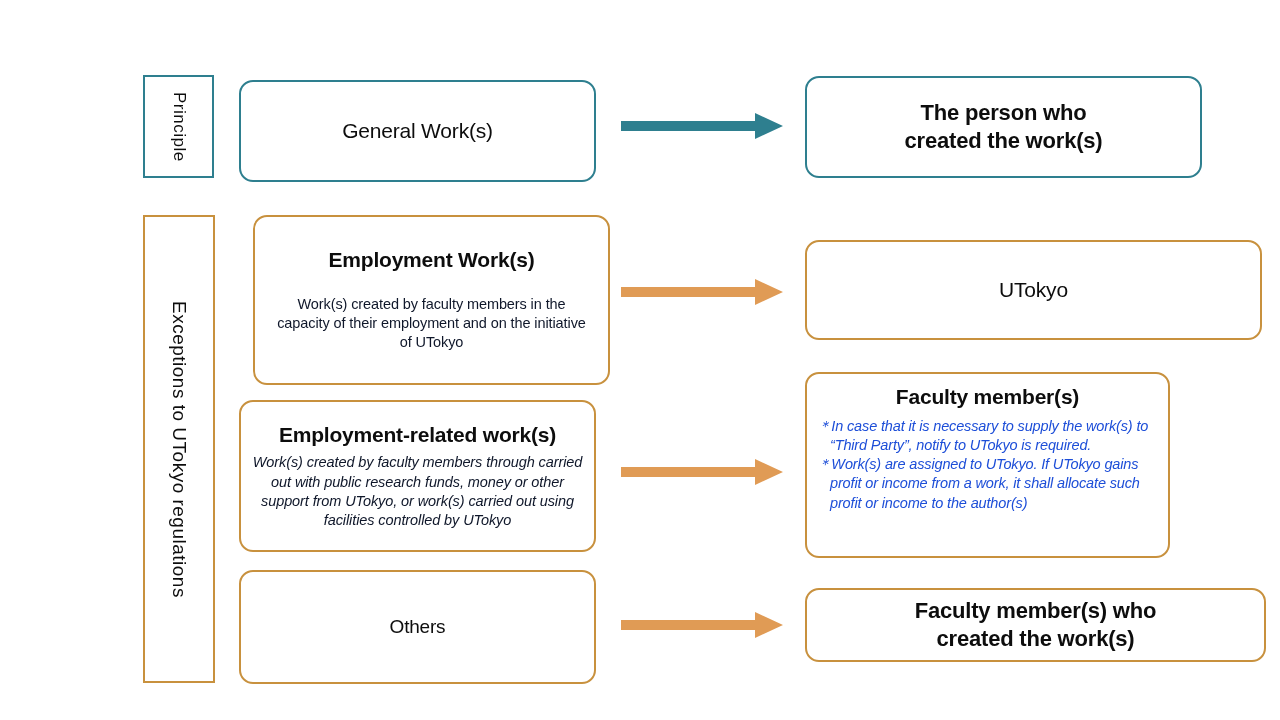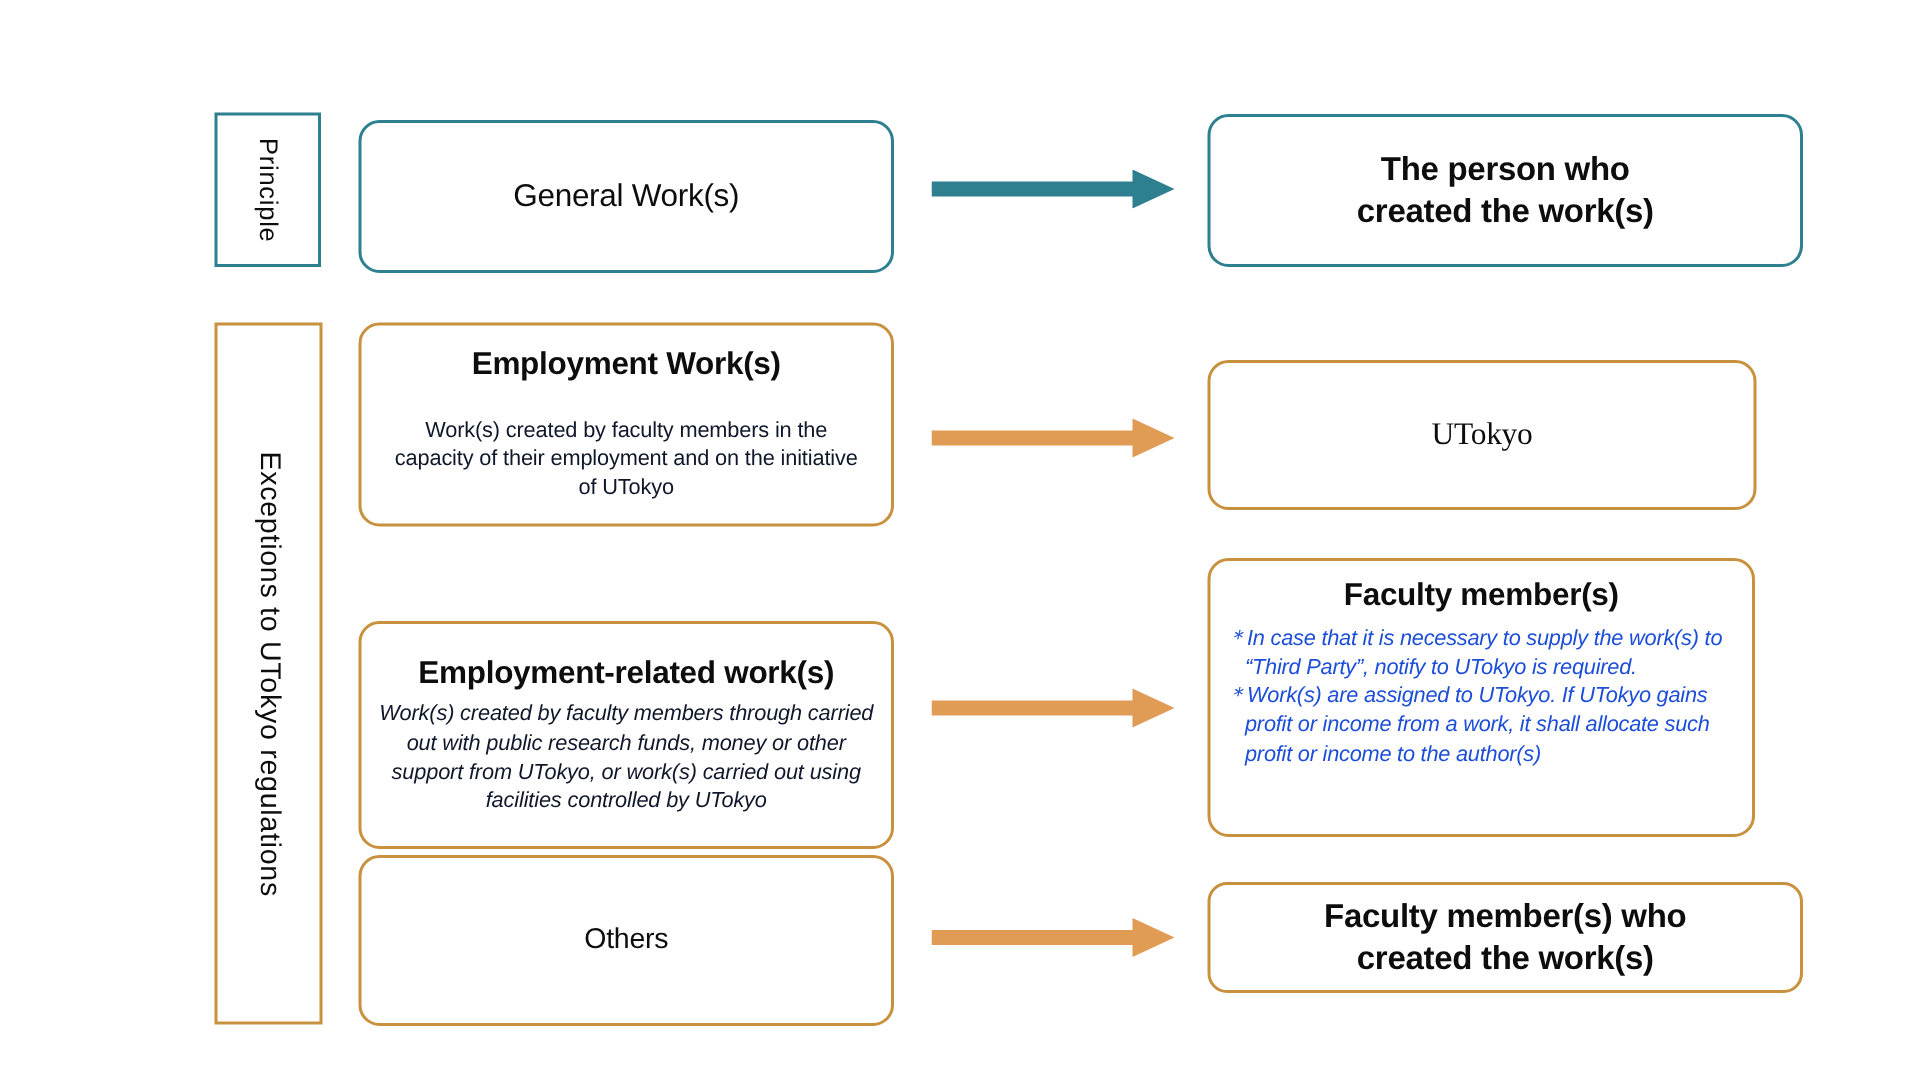--- a/index.html
+++ b/index.html
@@ -123,36 +123,36 @@
     <svg viewBox="0 0 162 26" preserveAspectRatio="none">
       <polygon points="0,8 134,8 134,0 162,13 134,26 134,18 0,18" fill="#2E7F8F"></polygon>
     </svg>
   </div>
 
   <div class="rbox teal" style="left:805px; top:76px; width:397px; height:102px;">
     <div class="box-title big" style="white-space:pre-line;">The person who
 created the work(s)</div>
   </div>
 
-  <div class="rbox orange" style="left:239px; top:215px; width:357px; height:136px;gap:16px;">
+  <div class="rbox orange" style="left:253px; top:215px; width:357px; height:170px;gap:16px;">
     <div class="box-title">Employment Work(s)</div>
     <div class="box-desc" style="max-width:320px;">Work(s) created by faculty members in the capacity of their employment and on the initiative of UTokyo</div>
   </div>
 
   <div class="arrow" style="left:621px; top:279px; width:162px;">
     <svg viewBox="0 0 162 26" preserveAspectRatio="none">
       <polygon points="0,8 134,8 134,0 162,13 134,26 134,18 0,18" fill="#E09B55"></polygon>
     </svg>
   </div>
 
-  <div class="rbox orange" style="left:805px; top:240px; width:366px; height:100px;font-family:Liberation Serif, serif;">
+  <div class="rbox orange" style="left:805px; top:240px; width:457px; height:100px;">
     <div class="box-title plain">UTokyo</div>
   </div>
 
-  <div class="rbox orange" style="left:239px; top:414px; width:357px; height:152px;">
+  <div class="rbox orange" style="left:239px; top:400px; width:357px; height:152px;">
     <div class="box-title">Employment-related work(s)</div>
     <div class="box-desc" style="max-width:340px;font-style:italic;">Work(s) created by faculty members through carried out with public research funds, money or other support from UTokyo, or work(s) carried out using facilities controlled by UTokyo</div>
   </div>
 
   <div class="arrow" style="left:621px; top:459px; width:162px;">
     <svg viewBox="0 0 162 26" preserveAspectRatio="none">
       <polygon points="0,8 134,8 134,0 162,13 134,26 134,18 0,18" fill="#E09B55"></polygon>
     </svg>
   </div>
 
@@ -167,18 +167,18 @@
   <div class="rbox orange" style="left:239px; top:570px; width:357px; height:114px;">
     <div class="box-title plain" style="font-size:19px;">Others</div>
   </div>
 
   <div class="arrow" style="left:621px; top:612px; width:162px;">
     <svg viewBox="0 0 162 26" preserveAspectRatio="none">
       <polygon points="0,8 134,8 134,0 162,13 134,26 134,18 0,18" fill="#E09B55"></polygon>
     </svg>
   </div>
 
-  <div class="rbox orange" style="left:805px; top:588px; width:397px; height:74px;border-radius:13px;">
+  <div class="rbox orange" style="left:805px; top:588px; width:461px; height:74px;">
     <div class="box-title big" style="white-space:pre-line;">Faculty member(s) who
 created the work(s)</div>
   </div>
 
 </div>
 
 </body></html>

